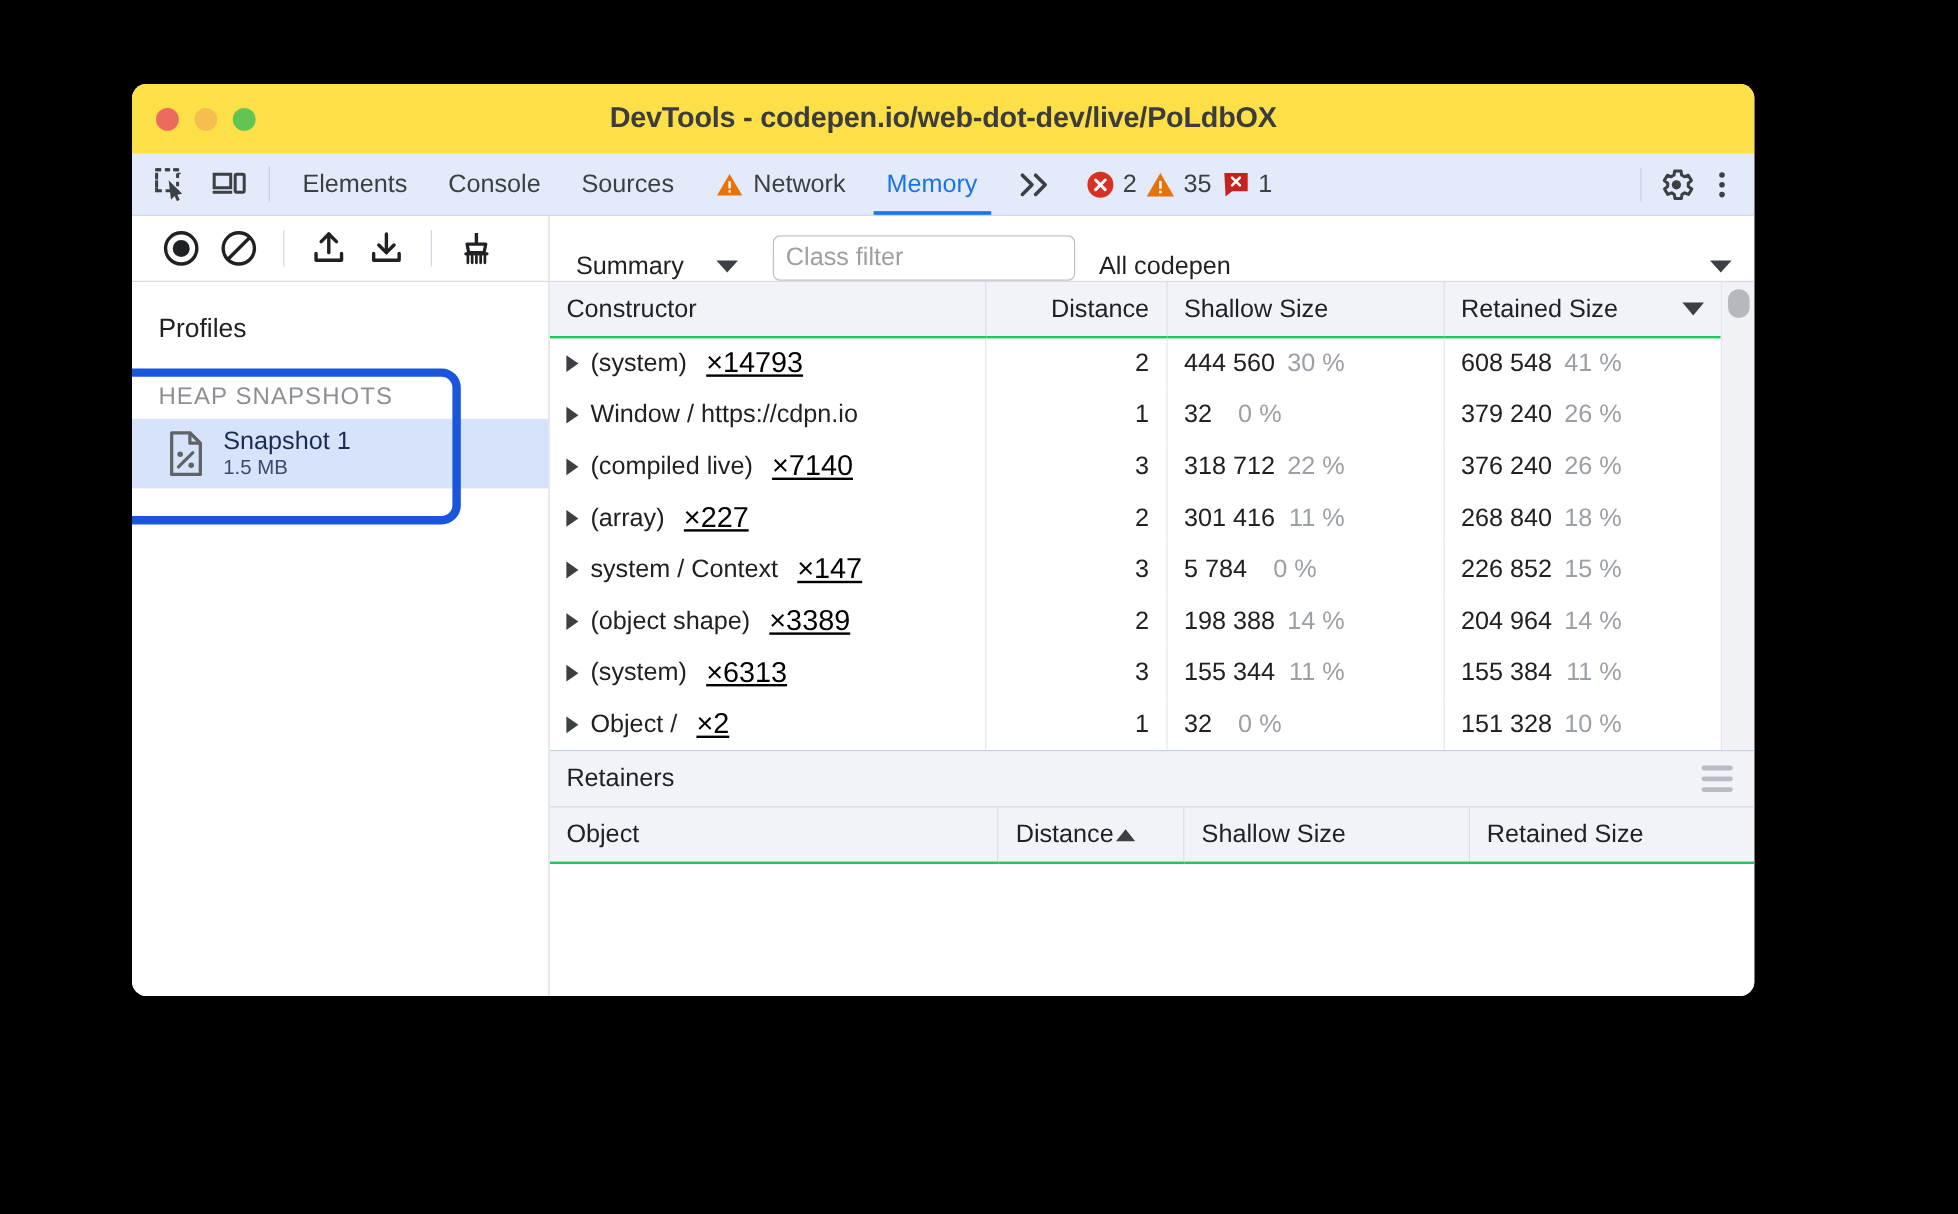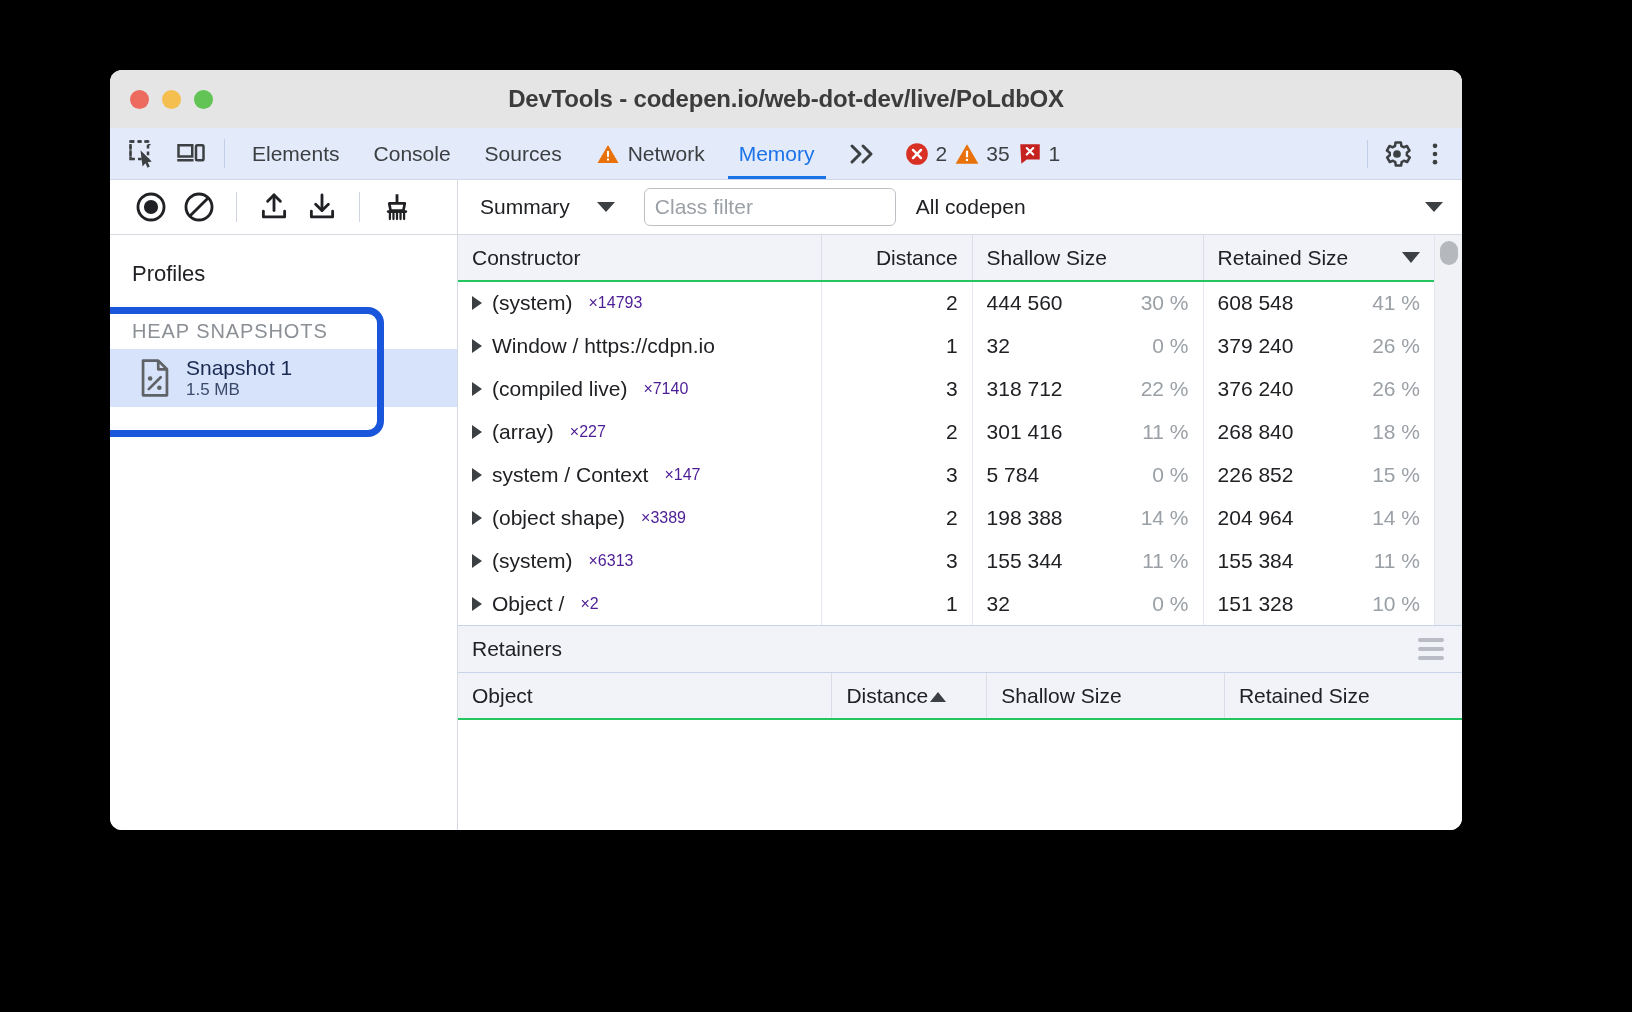--- a/index.html
+++ b/index.html
@@ -16,21 +16,21 @@
     background: #fff;
     border-radius: 12px;
     overflow: hidden;
     display: flex;
     flex-direction: column;
   }
 
   
   .titlebar {
     height: 58px;
-    background: #e5e5e5;
+    background: #fde047;
     display: flex;
     align-items: center;
     position: relative;
     flex: 0 0 auto;
   }
   .traffic {
     display: flex; gap: 13px;
     margin-left: 20px;
   }
   .dot { width: 19px; height: 19px; border-radius: 50%; }
@@ -94,21 +94,21 @@
   }
   .tb2-left {
     width: 348px;
     display: flex; align-items: center;
     gap: 2px;
     padding-left: 18px;
     border-right: 1px solid #d6dbe3;
   }
   .t2icon { width: 46px; height: 46px; display:flex; align-items:center; justify-content:center; cursor:pointer;}
   .vsep3 { width: 1px; background: #d0d6e0; height: 30px; margin: 0 12px; }
-  .tb2-right { flex: 1; display: flex; align-items: center; padding-left: 16px; gap: 0; }
+  .tb2-right { flex: 1; display: flex; align-items: flex-end; padding-left: 16px; gap: 0; }
   .select-ctl {
     display: flex; align-items: center; gap: 26px;
     font-size: 21px; color: #202124;
     cursor: pointer;
     padding: 0 6px;
   }
   .class-filter {
     width: 252px; height: 38px;
     border: 1px solid #bdc1c6;
     border-radius: 6px;
@@ -202,22 +202,22 @@
   .col-ret  { width: 230px; }
   .c-ctor { display: flex; align-items: center; gap: 10px; }
   .tri {
     width: 0; height: 0;
     border-left: 10px solid #3c4043;
     border-top: 7px solid transparent;
     border-bottom: 7px solid transparent;
     cursor: pointer;
     flex: 0 0 auto;
   }
-  .count { color: #4c1d95; font-size: 16px; margin-left: 6px; }
-  .numcell { display: flex; align-items: center; justify-content: space-between; gap: 14px; }
+  .count { color: #000000; font-size: 24px; margin-left: 6px; text-decoration: underline; }
+  .numcell { display: flex; align-items: center; justify-content: flex-start; }
   .num { text-align: right; }
   .pct { color: #9aa0a6; width: 58px; text-align: right; }
   .sort-caret {
     display: inline-block;
     width: 0; height: 0;
     border-left: 9px solid transparent;
     border-right: 9px solid transparent;
     border-top: 11px solid #3c4043;
     vertical-align: middle;
     margin-left: 8px;

